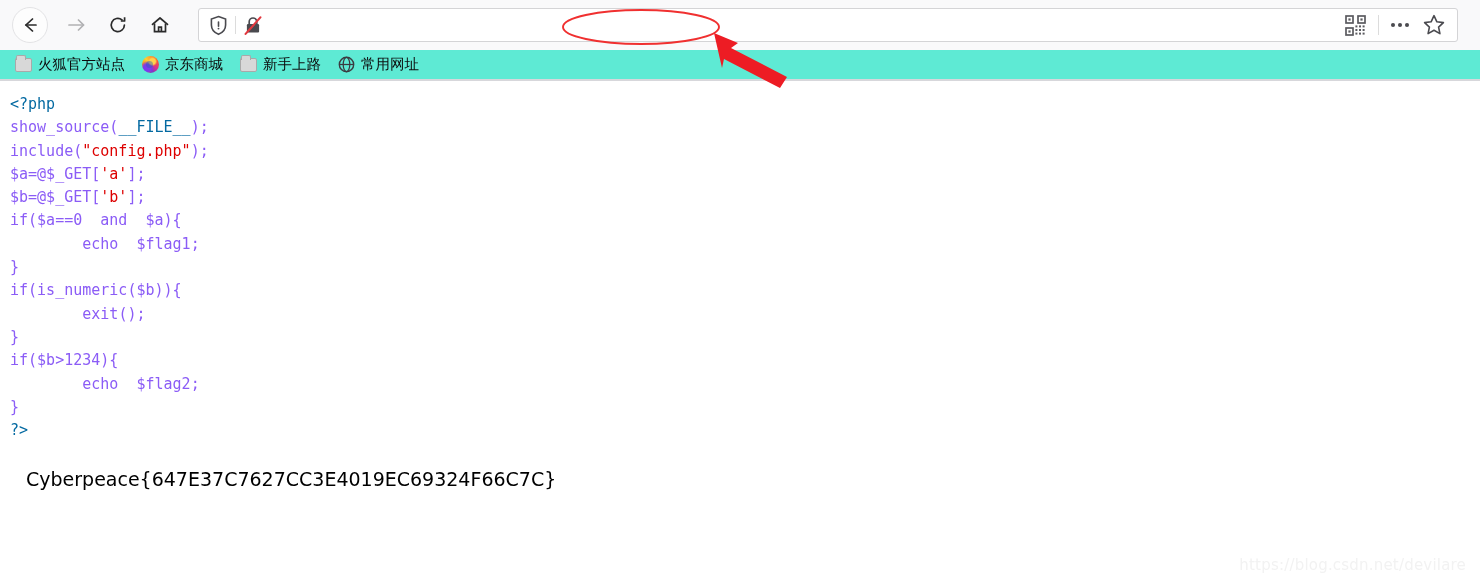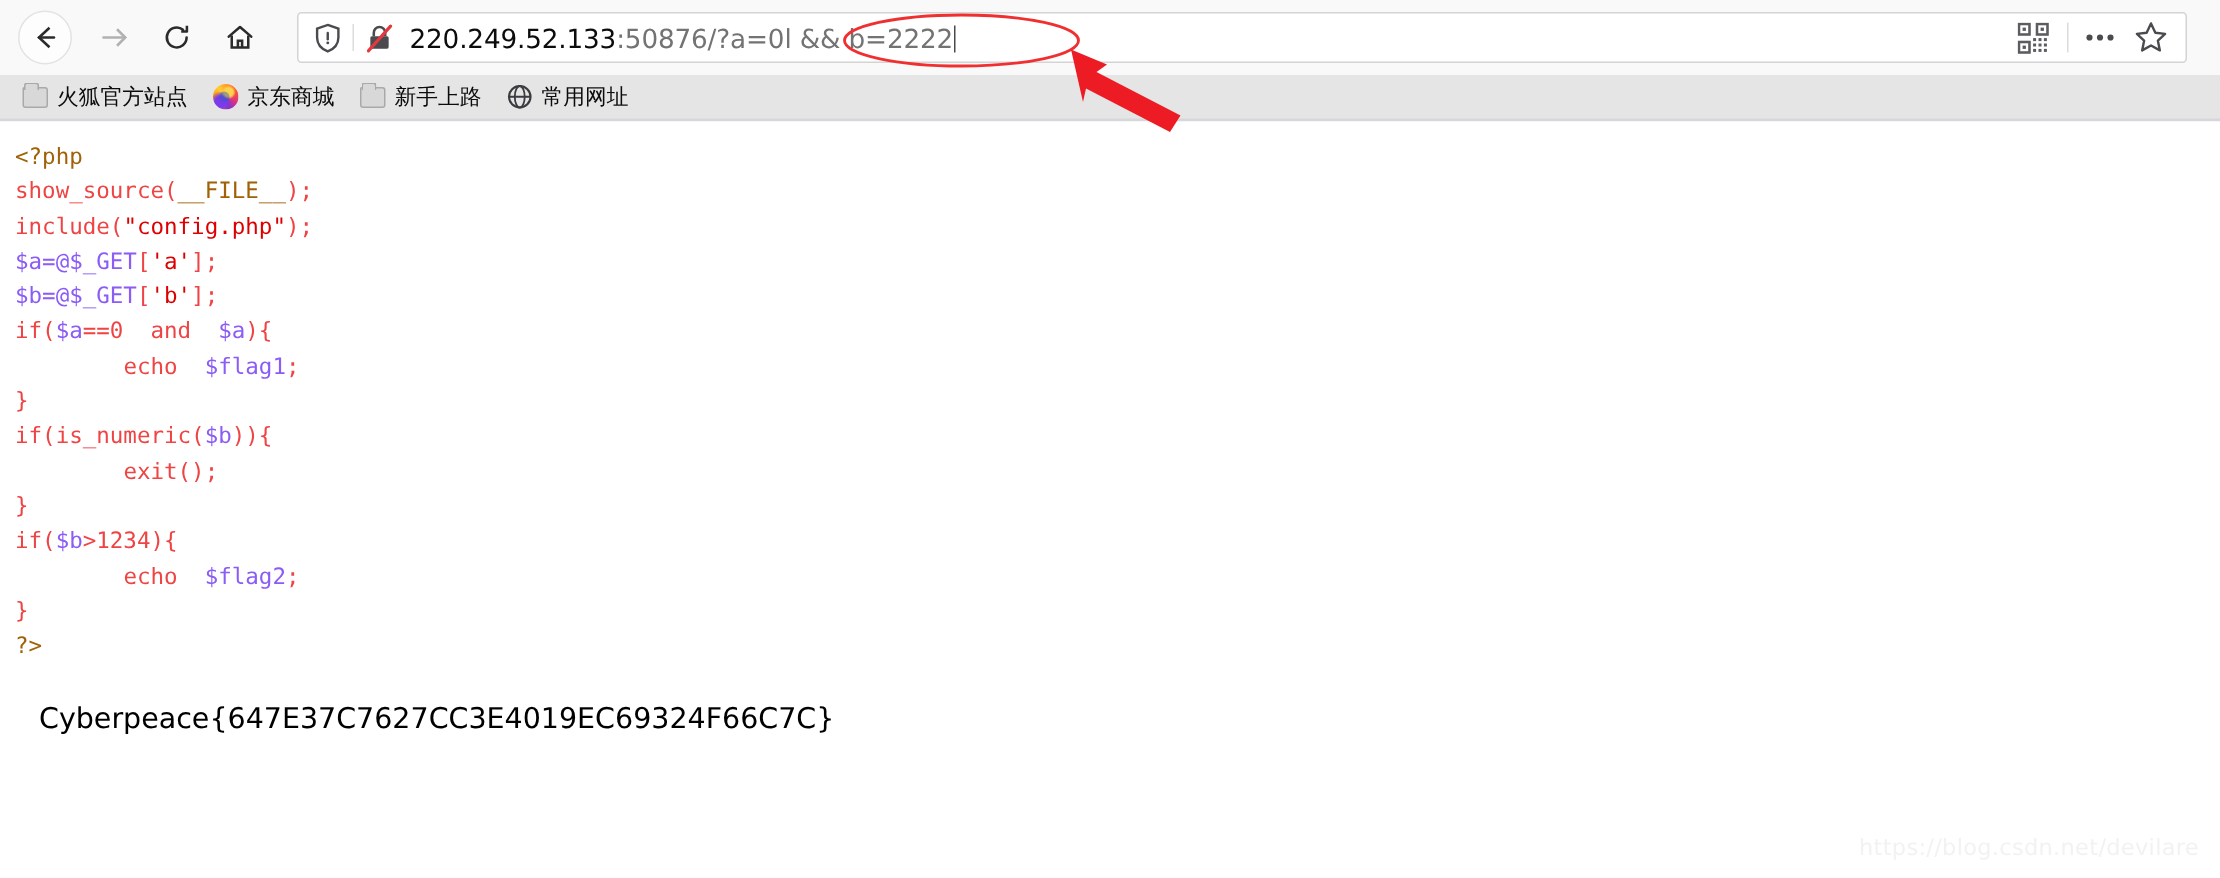--- a/index.html
+++ b/index.html
@@ -92,21 +92,21 @@
     width: 34px; height: 34px;
     display: flex; align-items: center; justify-content: center;
     flex: none;
   }
 
   .bookmarks {
     height: 30px;
     display: flex;
     align-items: center;
     padding: 0 8px;
-    background: #e5e5e5;
+    background: #5eead4;
     border-bottom: 1px solid #d7d7db;
   }
   .bm {
     display: flex;
     align-items: center;
     padding: 2px 7px;
     margin-right: 3px;
     border-radius: 2px;
   }
   .bm-label {
@@ -163,22 +163,22 @@
     height: 503px;
   }
   .code {
     font-family: "DejaVu Sans Mono", monospace;
     font-size: 15px;
     line-height: 23.3px;
     color: #000;
     padding: 12px 0 0 10px;
     white-space: pre;
   }
-  .k { color: #a16207; }   
-  .f { color: #ef4444; }   
+  .k { color: #0369a1; }   
+  .f { color: #8b5cf6; }   
   .s { color: #dd0000; }   
   .v { color: #8b5cf6; }   
 
   .flag {
     font-family: "DejaVu Sans", sans-serif;
     font-size: 19px;
     color: #000;
     padding: 26px 0 0 26px;
     white-space: nowrap;
   }
@@ -250,26 +250,20 @@
       <span class="url-sep"></span>
 
       <span class="lock-ico">
         <svg width="20" height="21" viewBox="0 0 20 21">
           <path d="M6.2 9.2 V6.8 A3.8 3.8 0 0 1 13.8 6.8 V9.2" fill="none" stroke="#4a4a4f" stroke-width="1.7"></path>
           <rect x="3.9" y="9.1" width="12.2" height="8.4" rx="1.1" fill="#4a4a4f"></rect>
           <line x1="2.6" y1="18.9" x2="17.4" y2="2.4" stroke="#e2383f" stroke-width="2.1" stroke-linecap="round"></line>
         </svg>
       </span>
 
-      <span class="url-text">
-        <span class="url-host">220.249.52.133</span>
-          <span class="url-dim">:50876</span>
-          <span class="url-dim">/?a=0l &amp;&amp; b=2222</span>
-          <span class="caret"></span>
-      </span>
 
       <span class="urlbar-right">
         <span class="qr-ico">
           <svg width="21" height="21" viewBox="0 0 21 21" fill="#5b5b60">
             <rect x="1" y="1" width="7" height="7" fill="none" stroke="#5b5b60" stroke-width="1.7"></rect>
             <rect x="3.4" y="3.4" width="2.2" height="2.2"></rect>
             <rect x="13" y="1" width="7" height="7" fill="none" stroke="#5b5b60" stroke-width="1.7"></rect>
             <rect x="15.4" y="3.4" width="2.2" height="2.2"></rect>
             <rect x="1" y="13" width="7" height="7" fill="none" stroke="#5b5b60" stroke-width="1.7"></rect>
             <rect x="3.4" y="15.4" width="2.2" height="2.2"></rect>

